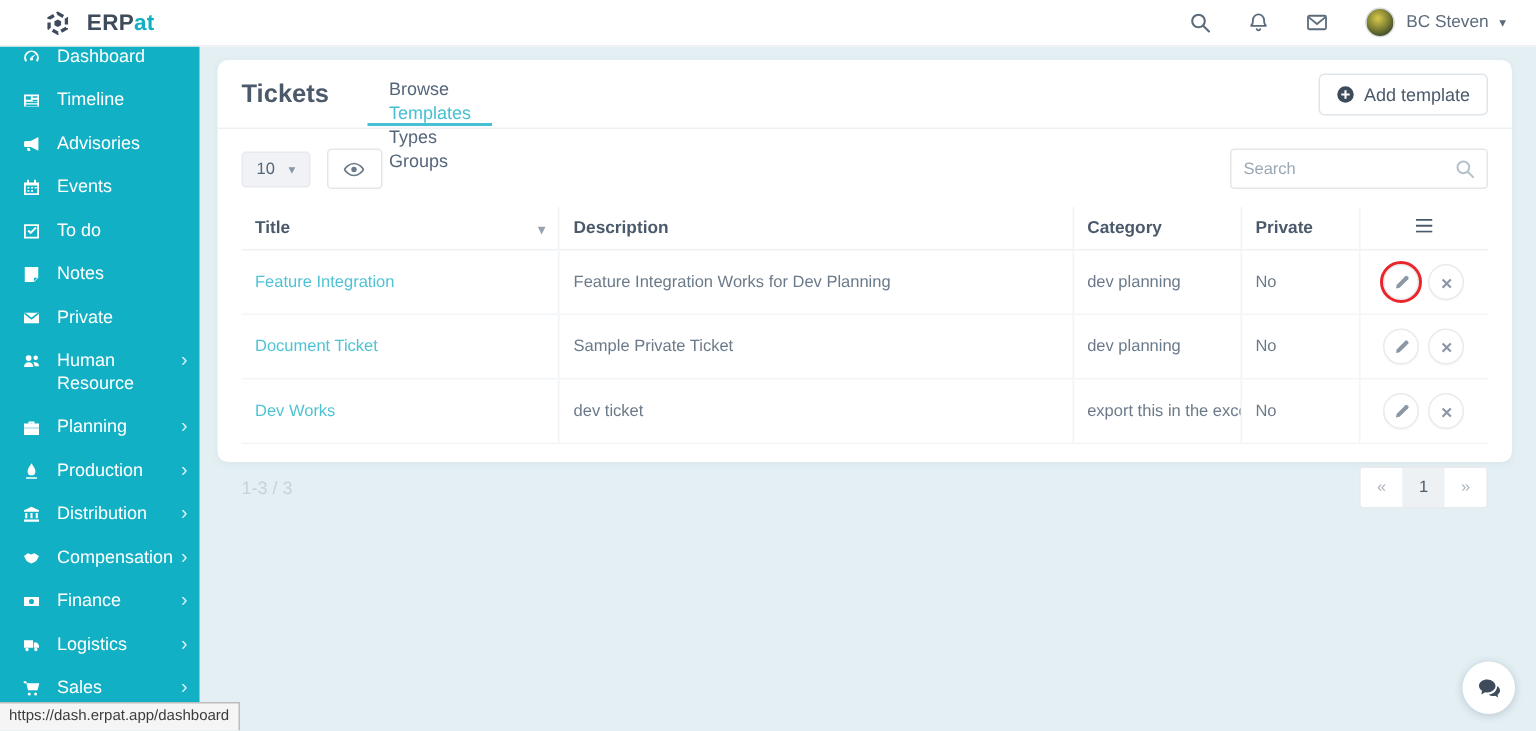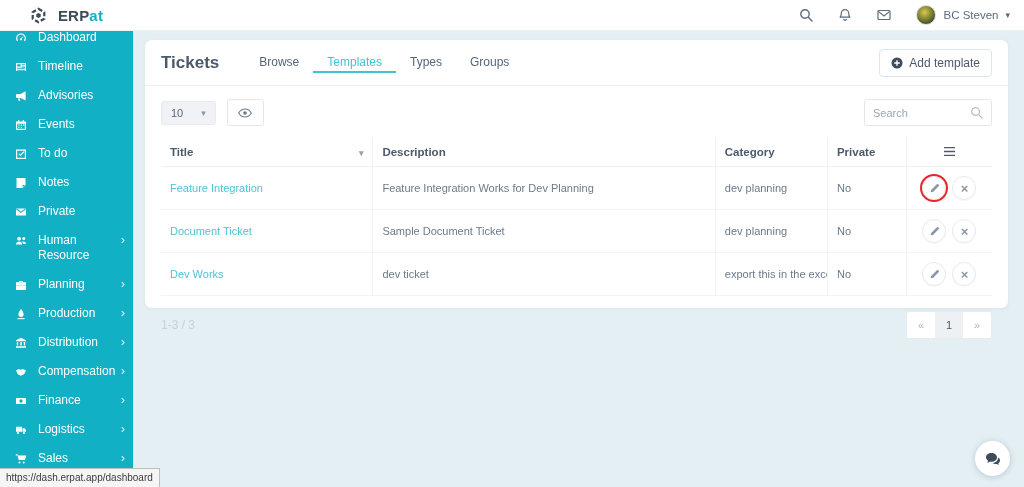--- a/index.html
+++ b/index.html
@@ -27,21 +27,21 @@
     background:#fff;display:flex;align-items:center;z-index:6;
     border-bottom:1px solid #edf1f3;
   }
   .logo-area{width:133px;height:31px;display:flex;align-items:center;justify-content:center;gap:11px;flex:0 0 133px;}
   .logo-cube{width:17px;height:17px;display:inline-flex;}
   .logo-text{font-size:15px;font-weight:bold;color:var(--dark);letter-spacing:.2px;}
   .logo-accent{color:var(--teal);}
   .tb-left{display:flex;align-items:center;gap:9px;margin-left:13px;}
   .tb-icon{width:14px;height:14px;display:inline-flex;align-items:center;justify-content:center;}
   .tb-text{font-size:11.5px;font-weight:bold;color:var(--text);}
-  .tb-right{margin-left:auto;display:flex;align-items:center;gap:25px;padding-right:14px;}
+  .tb-right{margin-left:auto;display:flex;align-items:center;gap:25px;padding-right:20px;}
   .avatar{width:20px;height:20px;border-radius:50%;
     background:radial-gradient(circle at 42% 35%, #d9c94d 0%, #8a8a35 40%, #44502a 75%, #27331c 100%);
     border:1px solid #d7dde2;}
   .user-wrap{display:flex;align-items:center;gap:7px;}
   .user-name{font-size:11.5px;color:var(--icon-gray);}
   .caret{font-size:9px;color:var(--icon-gray);}
   
   .sidebar{
     position:absolute;top:17px;left:0;width:133px;height:456px;
     background:var(--teal);padding-top:6px;z-index:5;
@@ -52,33 +52,33 @@
   .s-label{font-size:12px;margin-left:10px;line-height:1.25;flex:1;}
   .chev{font-size:13px;line-height:1;margin-left:4px;opacity:.85;}
   
   .main{position:absolute;left:133px;top:31px;right:0;bottom:0;background:#e3eff3;}
   .card{
     position:absolute;left:12px;top:9px;width:863px;height:268px;
     background:#fff;border-radius:7px;box-shadow:0 1px 4px rgba(60,80,100,.06);
   }
   .card-header{display:flex;align-items:stretch;height:46px;padding:12px 16px;border-bottom:1px solid var(--line);}
   .page-title{font-size:17px;color:var(--text);align-self:center;}
-  .tabs{display:flex;margin-left:26px;}
+  .tabs{display:flex;margin-left:26px;flex-direction:column;}
   .tab{font-size:12px;color:#55667a;padding:0 14px;display:flex;align-items:center;cursor:pointer;border-bottom:2px solid transparent;}
   .tab.active{color:var(--accent);border-bottom-color:var(--accent);}
   .add-btn{margin-left:auto;align-self:center;display:flex;align-items:center;gap:6px;
     background:#fff;border:1px solid #e0e5e9;border-radius:4px;padding:6px 11px;
     font-size:12px;color:var(--text);cursor:pointer;font-family:inherit;}
   .controls{display:flex;align-items:center;padding:13px 16px 12px;}
-  .pagesize{display:flex;align-items:center;gap:18px;background:#f0f2f5;border:1px solid #e7eaee;
+  .pagesize{display:flex;align-items:center;gap:9px;background:#f0f2f5;border:1px solid #e7eaee;
     border-radius:3px;padding:5px 9px;font-size:11px;color:#55667a;cursor:pointer;}
   .pagesize .caret{color:#8a97a5;}
   .eye-btn{margin-left:11px;width:37px;height:27px;background:#fff;border:1px solid #e4e7ea;border-radius:3px;
     display:flex;align-items:center;justify-content:center;cursor:pointer;}
-  .search-box{margin-left:auto;width:128px;height:27px;border:1px solid #e4e7ea;border-radius:3px;
+  .search-box{margin-left:auto;width:172px;height:27px;border:1px solid #e4e7ea;border-radius:3px;
     display:flex;align-items:center;padding:0 8px;background:#fff;}
   .search-box input{border:none;outline:none;flex:1;min-width:0;font-size:11px;color:var(--text);font-family:inherit;}
   .search-box input::placeholder{color:#9aa7b4;}
   
   table{width:calc(100% - 32px);margin:0 16px;border-collapse:collapse;table-layout:fixed;}
   th{font-size:11.5px;color:var(--text);font-weight:bold;text-align:left;padding:8px 9px;
      border-bottom:1px solid var(--line);}
   th + th, td + td{border-left:1px solid #f1f4f6;}
   td{font-size:11px;color:var(--muted);padding:9px 9px;border-bottom:1px solid #f2f5f7;white-space:nowrap;overflow:hidden;}
   .link-cell{color:var(--link);cursor:pointer;}
@@ -368,21 +368,21 @@
             <td>dev planning</td>
             <td>No</td>
             <td class="actions"><button class="circle-btn highlight">
                 <svg viewBox="0 0 12 12">
                   <path d="M1.8 10.2l.5-2.6L8.6 1.3a1 1 0 0 1 1.4 0l.7.7a1 1 0 0 1 0 1.4L4.4 9.7z" fill="#8a97a5"></path>
                 </svg>
               </button><button class="circle-btn">×</button></td>
           </tr>
           <tr class="t-row">
             <td class="link-cell">Document Ticket</td>
-            <td>Sample Document Ticket</td>
+            <td>Sample Private Ticket</td>
             <td>dev planning</td>
             <td>No</td>
             <td class="actions"><button class="circle-btn">
                 <svg viewBox="0 0 12 12">
                   <path d="M1.8 10.2l.5-2.6L8.6 1.3a1 1 0 0 1 1.4 0l.7.7a1 1 0 0 1 0 1.4L4.4 9.7z" fill="#8a97a5"></path>
                 </svg>
               </button><button class="circle-btn">×</button></td>
           </tr>
           <tr class="t-row">
             <td class="link-cell">Dev Works</td>

